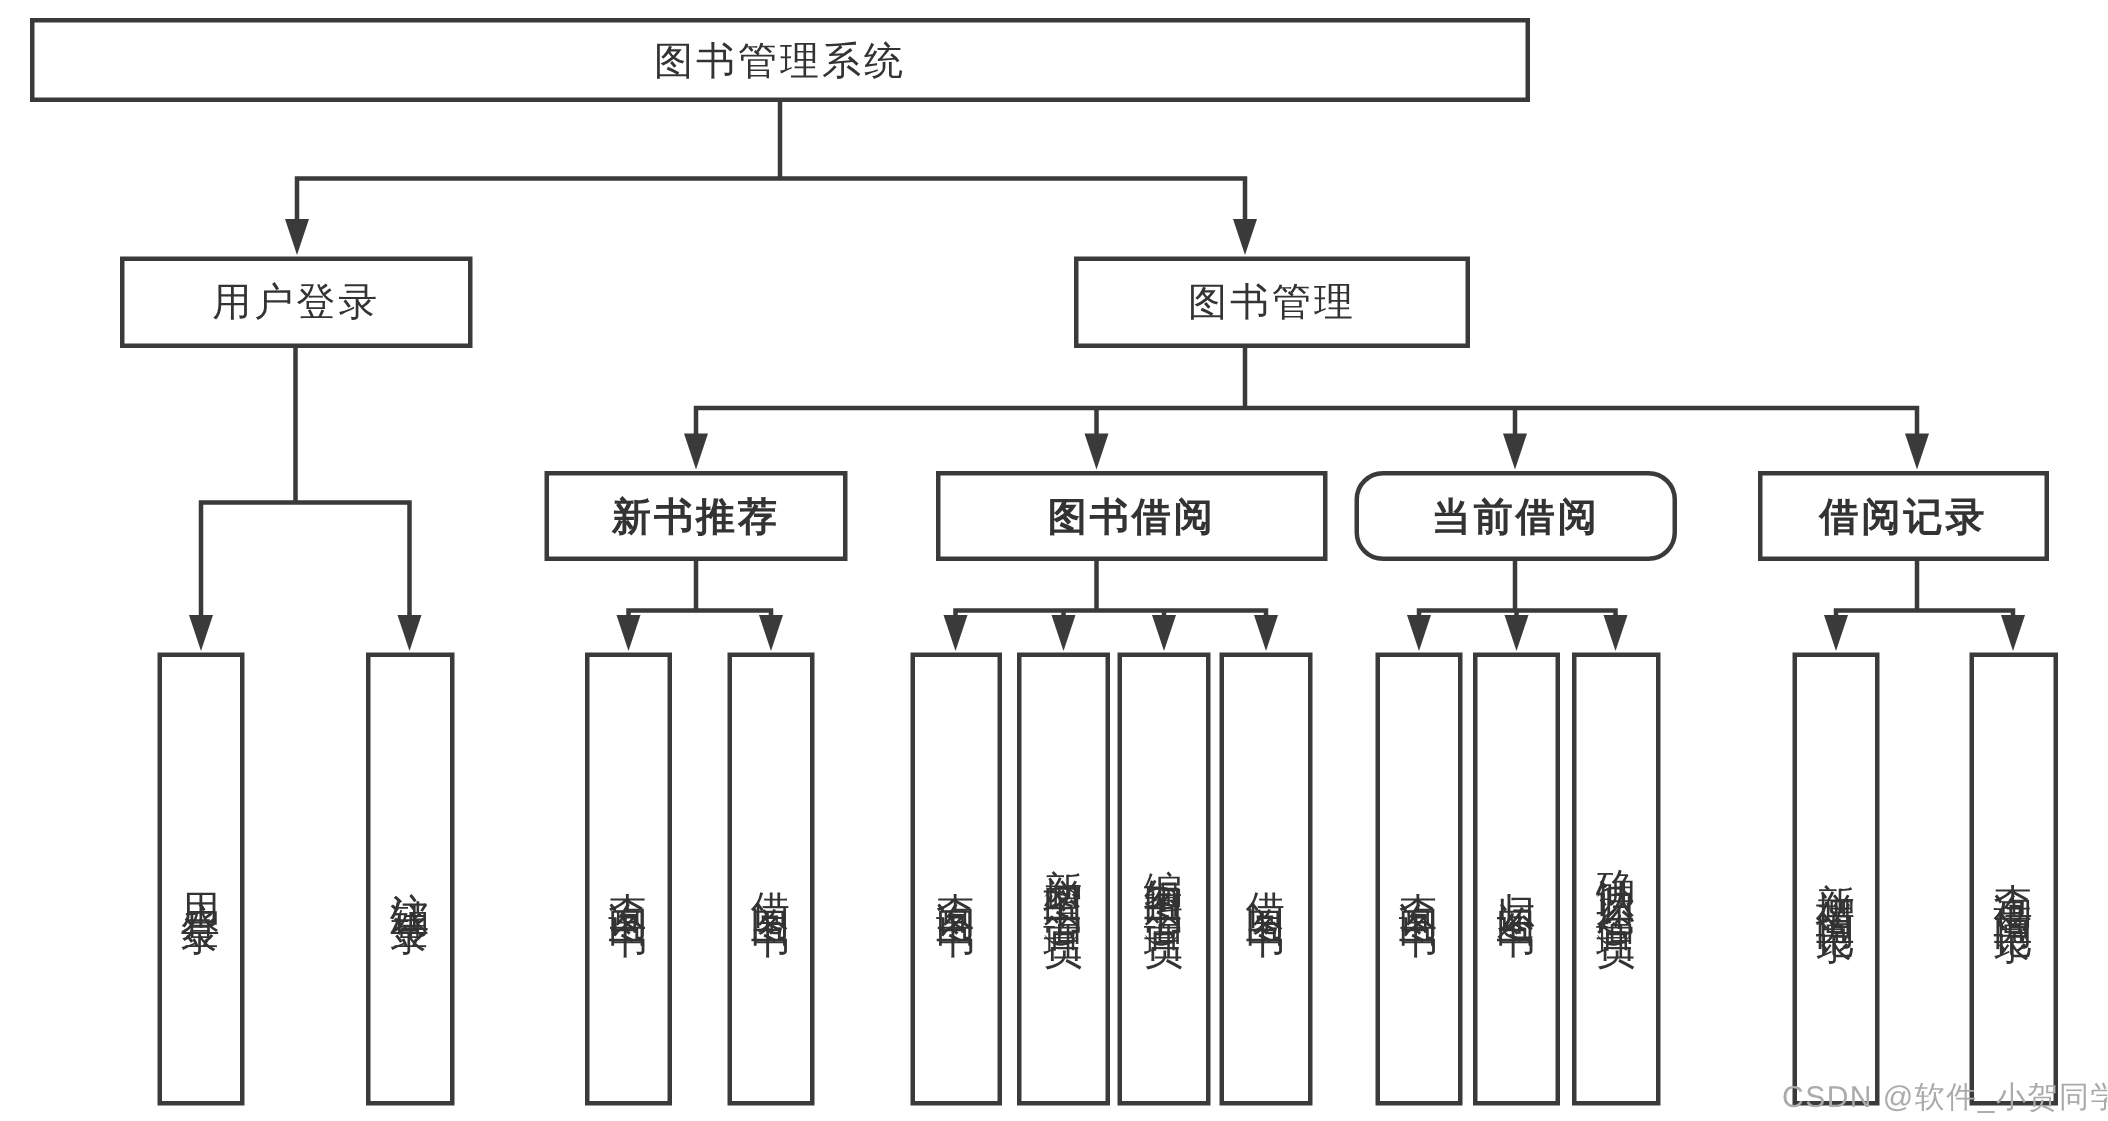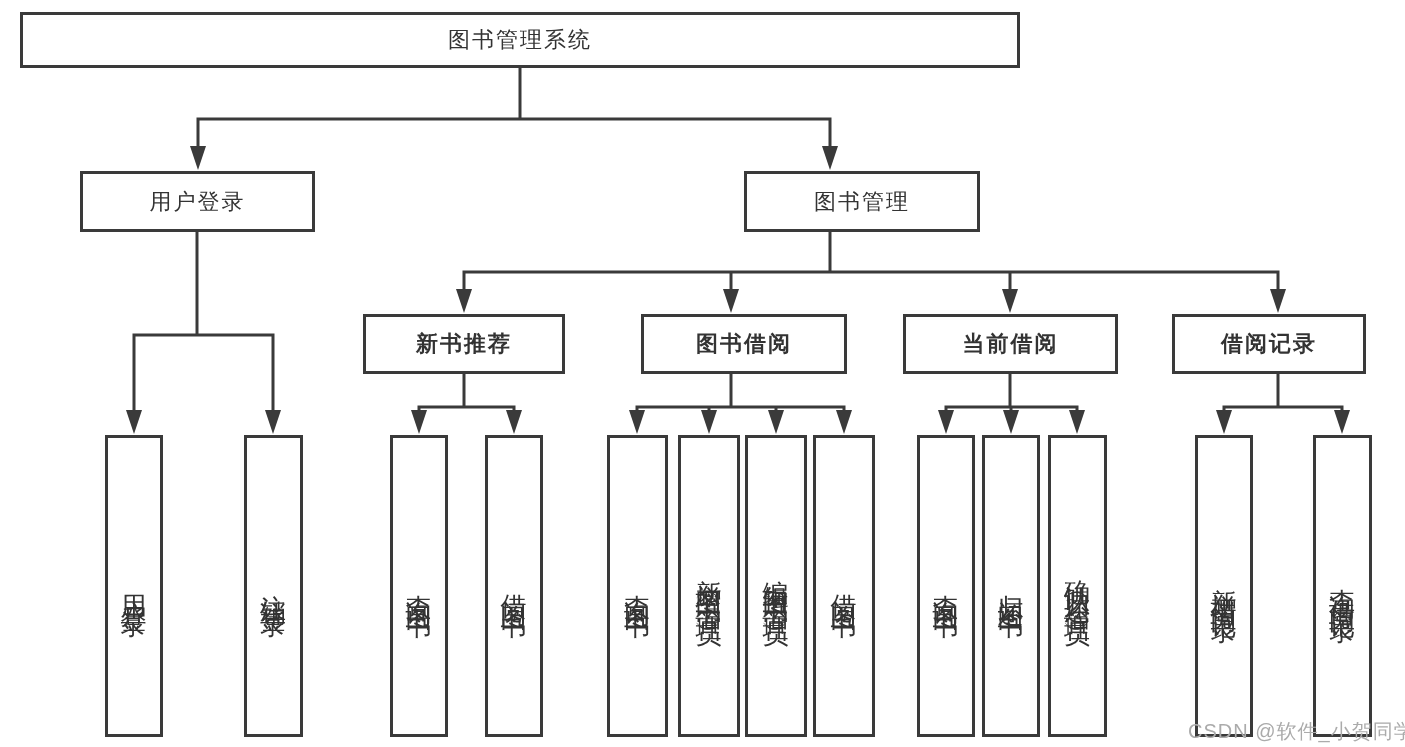--- a/index.html
+++ b/index.html
@@ -14,21 +14,21 @@
     font-family:"Liberation Sans","DejaVu Sans",sans-serif;overflow:hidden;
   }
   #wires{position:absolute;left:0;top:0;width:1405px;height:747px;}
   #wires path{stroke:var(--line);stroke-width:3;fill:none;}
   #wires polygon{fill:var(--line);stroke:none;}
   .box{
     position:absolute;background:var(--box-bg);border:3px solid var(--line);
     box-sizing:border-box;display:flex;align-items:center;justify-content:center;
     color:var(--text);
   }
-  .h-box{font-size:22px;letter-spacing:2px;}
+  .h-box{font-size:26px;letter-spacing:2px;}
   .root-box{left:20px;top:12px;width:1000px;height:56px;}
   .lvl1{top:171px;height:61px;}
   .lvl2{top:314px;height:60px;font-weight:bold;}
   .leaf{top:435px;height:302px;}
   .leaf span{
     writing-mode:vertical-rl;text-orientation:mixed;
     font-size:26px;line-height:1;letter-spacing:6px;color:var(--text);
   }
   .watermark{
     position:absolute;left:1188px;top:718px;font-size:20px;color:var(--wm);
@@ -88,31 +88,31 @@
     <polygon points="1334,410 1350,410 1342,434"></polygon>
   </svg>
 
   <div class="box h-box root-box">
     <span>图书管理系统</span>
   </div>
 
   <div class="box h-box lvl1" style="left:80px;width:235px;">
     <span>用户登录</span>
   </div>
-  <div class="box h-box lvl1" style="left:744px;width:236px;">
+  <div class="box h-box lvl1" style="left:716px;width:264px;">
     <span>图书管理</span>
   </div>
 
   <div class="box h-box lvl2" style="left:363px;width:202px;">
     <span>新书推荐</span>
   </div>
-  <div class="box h-box lvl2" style="left:641px;width:206px;">
+  <div class="box h-box lvl2" style="left:624px;width:261px;">
     <span>图书借阅</span>
   </div>
-  <div class="box h-box lvl2" style="left:903px;width:215px;">
+  <div class="box h-box lvl2" style="left:903px;width:215px;border-radius:19px;">
     <span>当前借阅</span>
   </div>
   <div class="box h-box lvl2" style="left:1172px;width:194px;">
     <span>借阅记录</span>
   </div>
 
   <div class="box leaf" style="left:105px;width:58px;">
     <span>用户登录</span>
   </div>
   <div class="box leaf" style="left:244px;width:59px;">

